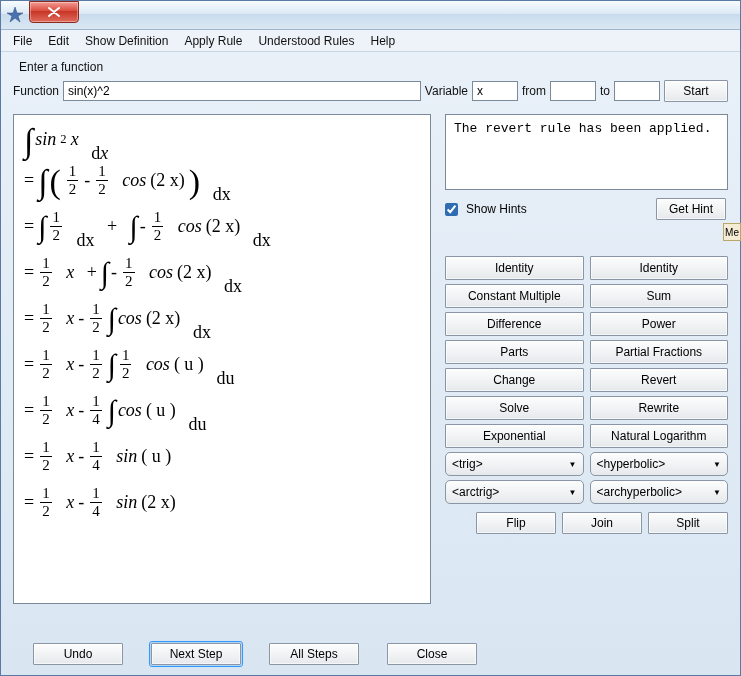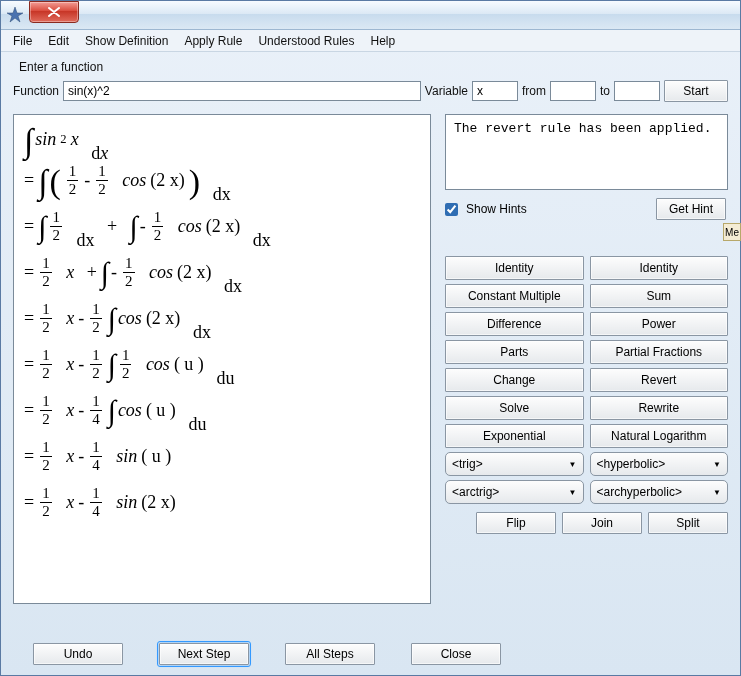--- a/index.html
+++ b/index.html
@@ -111,21 +111,21 @@
     .dropdown {
       display:flex; align-items:center; justify-content:space-between;
       height:24px; border:1px solid #8a96a3; border-radius:5px;
       background: linear-gradient(to bottom,#fdfdfd,#e6e9ec);
       padding: 0 6px; font-size:12px; box-sizing:border-box;
       width:100%;
     }
     .dropdown .caret { font-size:8px; margin-left:4px;}
     .fjs-row { display:flex; gap:6px; margin-top: auto; justify-content: flex-end;}
     .fjs-row .btn { min-width:80px;}
-    .bottom-row { display:flex; gap:36px; padding: 6px 4px 0 20px;}
+    .bottom-row { display:flex; gap:28px; padding: 6px 4px 0 20px;}
     .bottom-row .btn { min-width:90px; }
     .side-tab {
       position:absolute; right:-1px; top:222px;
       width:18px; height:18px;
       background:#f4ecd4; border:1px solid #b7a86a;
       font-size:10px; display:flex; align-items:center; justify-content:center;
       box-sizing:border-box;
     }
     input[type=checkbox]{ width:13px; height:13px; margin:0 4px 0 0; accent-color:#2f6db3;}
     .chk { display:flex; align-items:center; gap:4px;}

